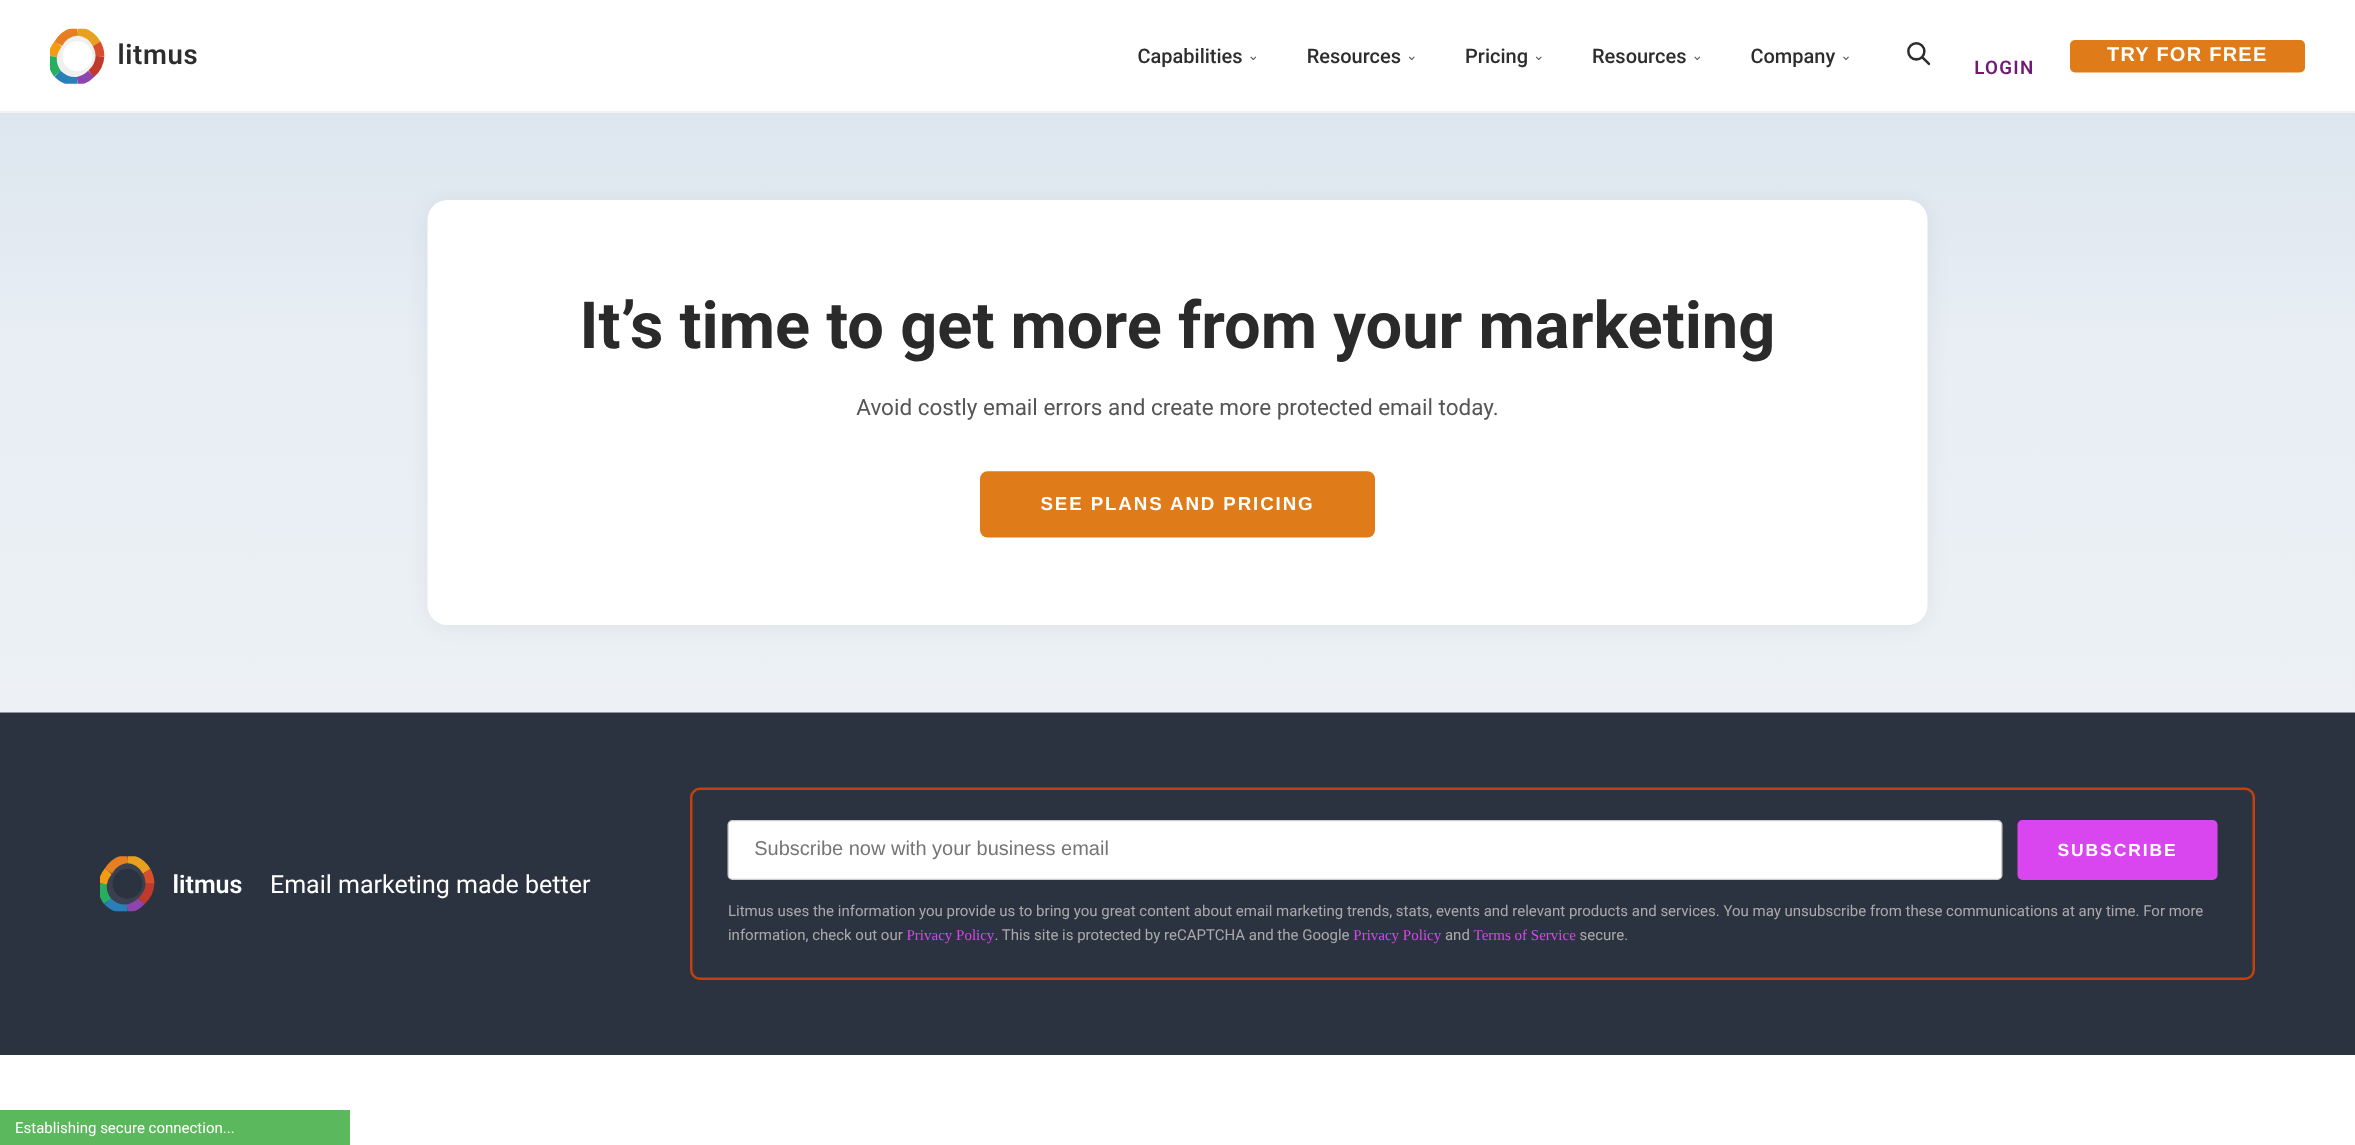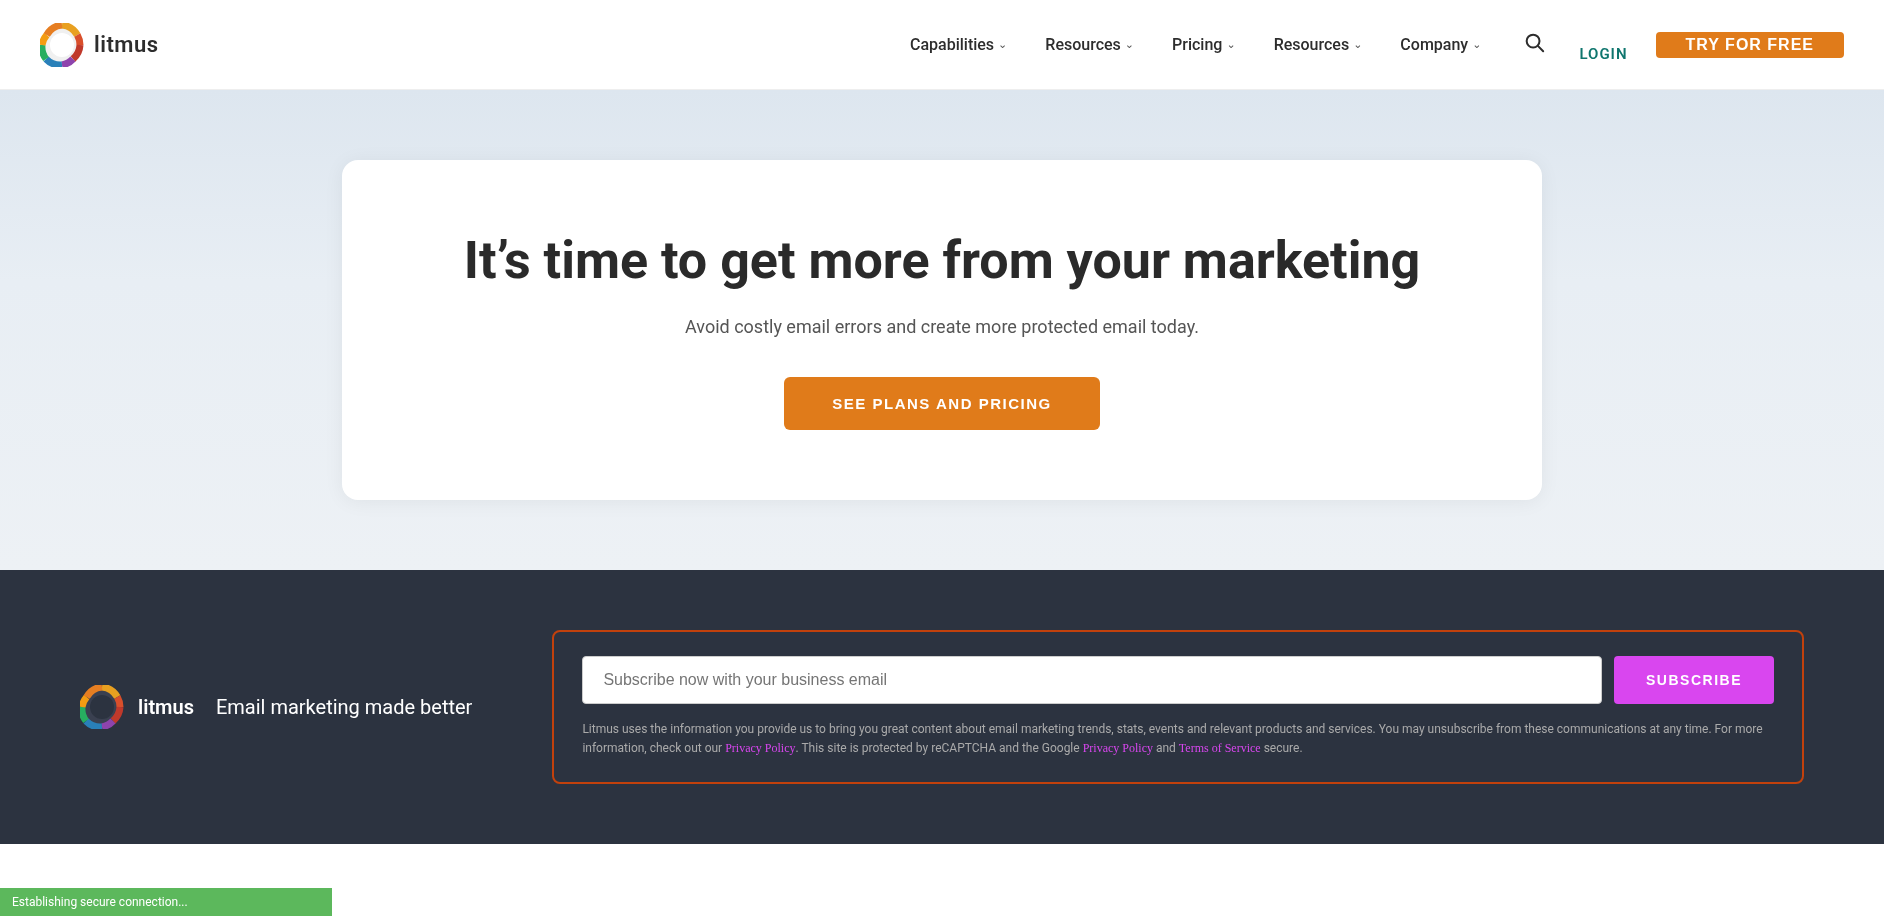--- a/index.html
+++ b/index.html
@@ -61,21 +61,21 @@
     }
     .search-icon-btn {
       cursor: pointer;
       color: #2d2d2d;
       font-size: 20px;
       padding: 6px;
     }
     .login-btn {
       font-size: 15px;
       font-weight: 600;
-      color: #0f766e;
+      color: #701a75;
       cursor: pointer;
       letter-spacing: 1px;
       padding: 8px 12px;
       margin-top: 18px;
     }
     .try-free-btn {
       background: #e07b1a;
       color: #fff;
       border: none;
       border-radius: 4px;
@@ -204,21 +204,21 @@
       color: #d946ef;
       text-decoration: none;
       font-family: Liberation Serif, serif;
     }
 
     
     .status-bar {
       position: fixed;
       bottom: 0;
       left: 0;
-      width: 332px;
+      width: 280px;
       height: 28px;
       background: #5cb85c;
       display: flex;
       align-items: center;
       padding: 0 12px;
       z-index: 100;
     }
     .status-text {
       font-size: 12px;
       color: #fff;

